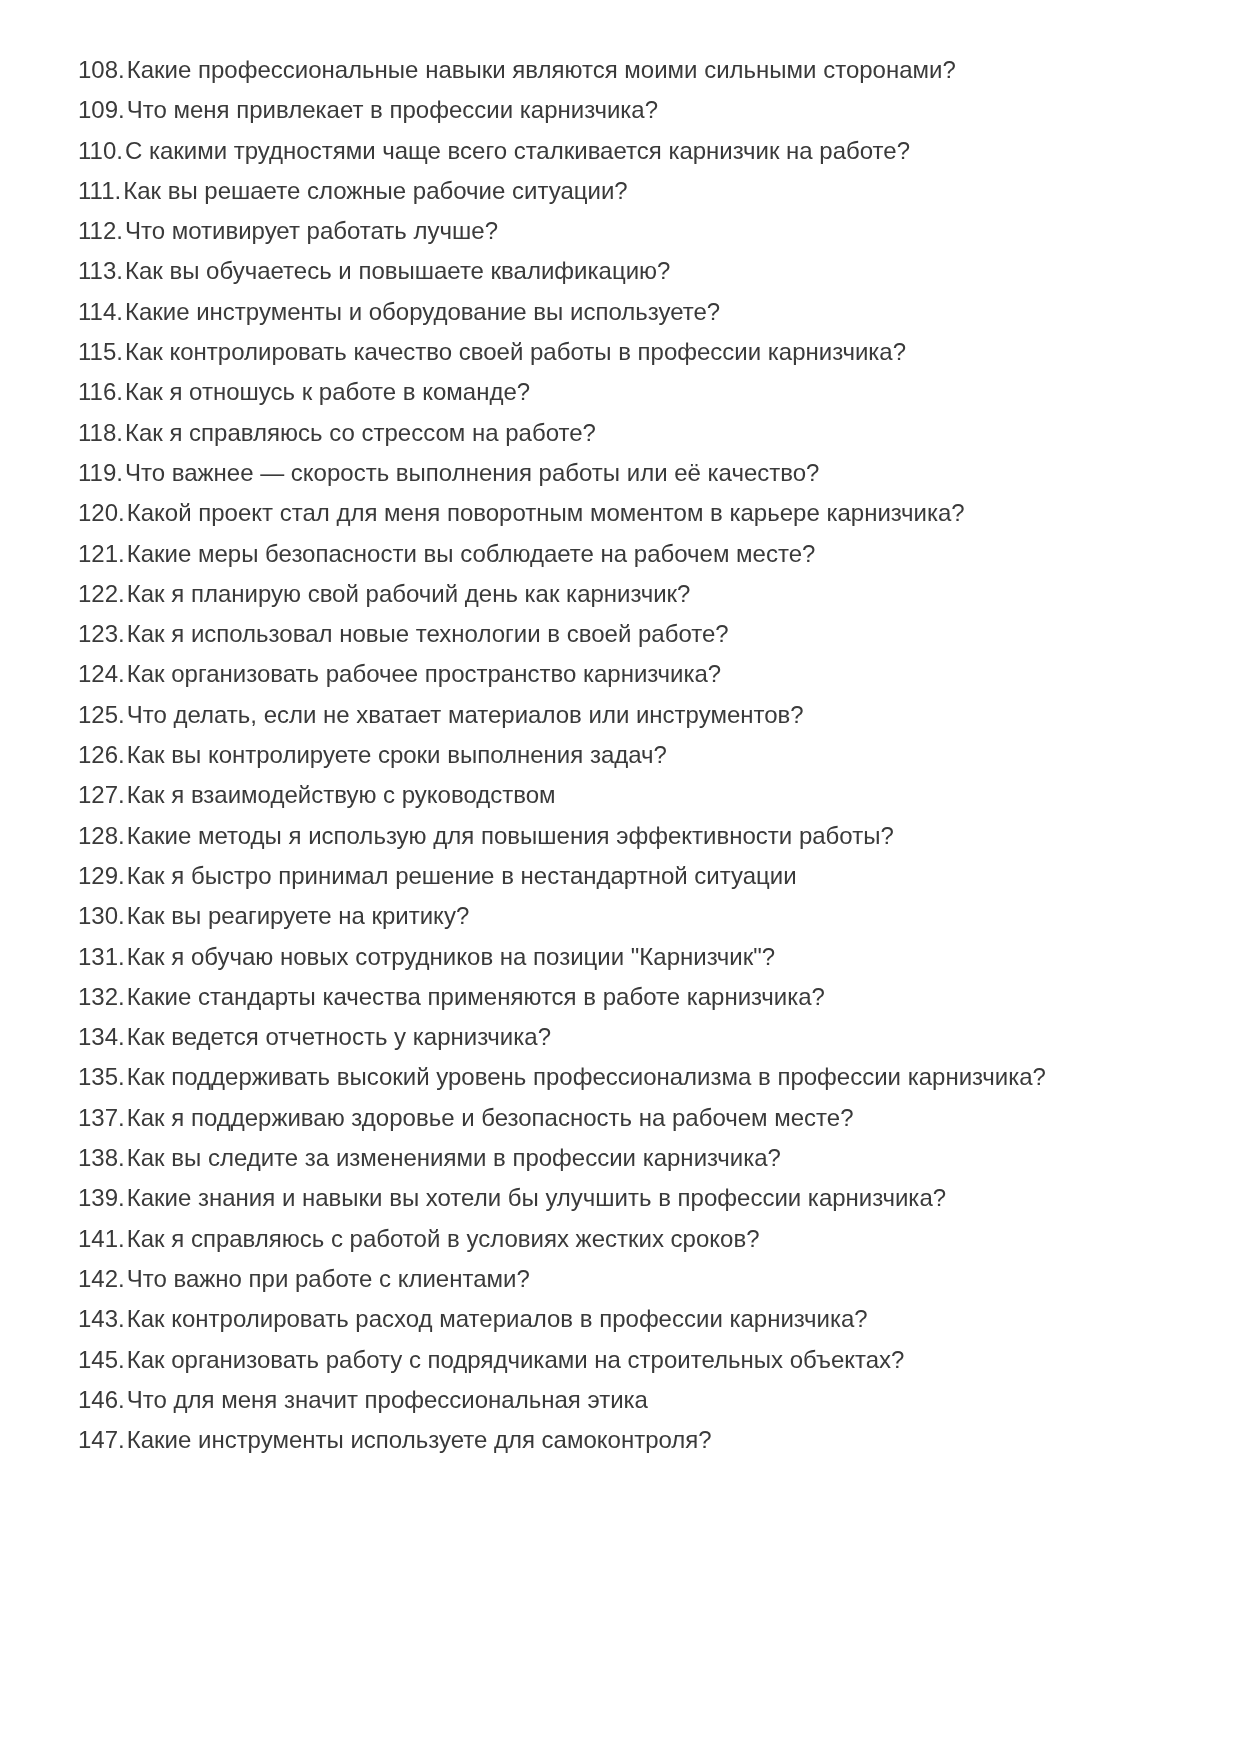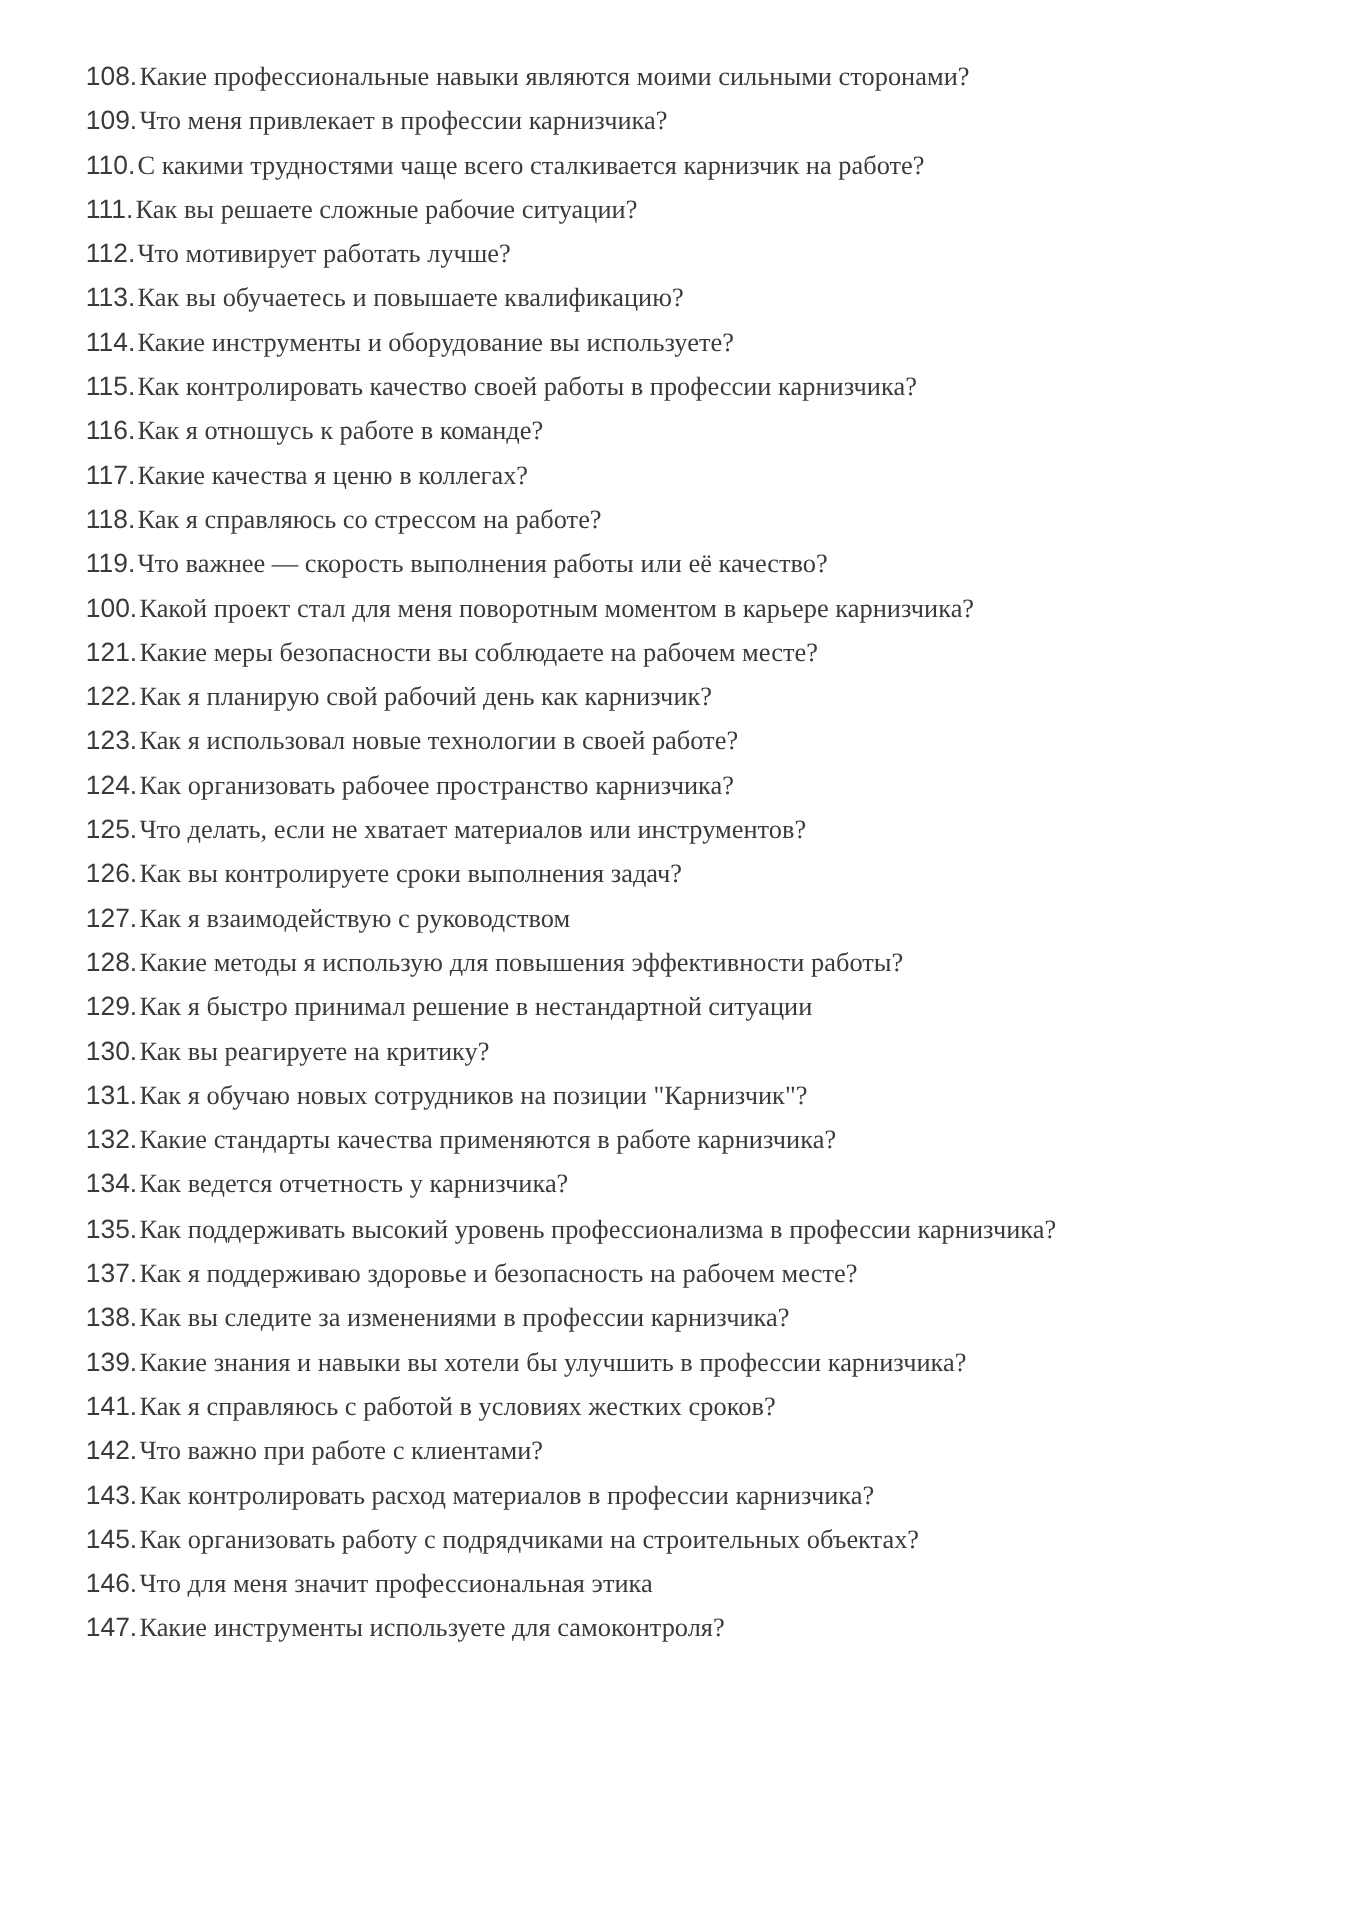--- a/index.html
+++ b/index.html
@@ -34,41 +34,39 @@
     color: #3a3a3a;
     white-space: nowrap;
     font-weight: 400;
   }
   .q-num {
     display: inline-block;
     margin-right: 2px;
   }
   .q-text {
     display: inline;
-    font-family: Liberation Serif, serif;
   }
 </style>
 </head>
 <body>
 
 <div class="page">
   <div class="question-list">
       <p class="question-line"><span class="q-num">108.</span><span class="q-text">Какие профессиональные навыки являются моими сильными сторонами?</span></p>
       <p class="question-line"><span class="q-num">109.</span><span class="q-text">Что меня привлекает в профессии карнизчика?</span></p>
       <p class="question-line"><span class="q-num">110.</span><span class="q-text">С какими трудностями чаще всего сталкивается карнизчик на работе?</span></p>
       <p class="question-line"><span class="q-num">111.</span><span class="q-text">Как вы решаете сложные рабочие ситуации?</span></p>
       <p class="question-line"><span class="q-num">112.</span><span class="q-text">Что мотивирует работать лучше?</span></p>
       <p class="question-line"><span class="q-num">113.</span><span class="q-text">Как вы обучаетесь и повышаете квалификацию?</span></p>
       <p class="question-line"><span class="q-num">114.</span><span class="q-text">Какие инструменты и оборудование вы используете?</span></p>
       <p class="question-line"><span class="q-num">115.</span><span class="q-text">Как контролировать качество своей работы в профессии карнизчика?</span></p>
       <p class="question-line"><span class="q-num">116.</span><span class="q-text">Как я отношусь к работе в команде?</span></p>
-      <p class="question-line"><span class="q-num">117.</span><span class="q-text">Какие качества я ценю в коллегах?</span></p>
       <p class="question-line"><span class="q-num">118.</span><span class="q-text">Как я справляюсь со стрессом на работе?</span></p>
       <p class="question-line"><span class="q-num">119.</span><span class="q-text">Что важнее — скорость выполнения работы или её качество?</span></p>
-      <p class="question-line"><span class="q-num">100.</span><span class="q-text">Какой проект стал для меня поворотным моментом в карьере карнизчика?</span></p>
+      <p class="question-line"><span class="q-num">120.</span><span class="q-text">Какой проект стал для меня поворотным моментом в карьере карнизчика?</span></p>
       <p class="question-line"><span class="q-num">121.</span><span class="q-text">Какие меры безопасности вы соблюдаете на рабочем месте?</span></p>
       <p class="question-line"><span class="q-num">122.</span><span class="q-text">Как я планирую свой рабочий день как карнизчик?</span></p>
       <p class="question-line"><span class="q-num">123.</span><span class="q-text">Как я использовал новые технологии в своей работе?</span></p>
       <p class="question-line"><span class="q-num">124.</span><span class="q-text">Как организовать рабочее пространство карнизчика?</span></p>
       <p class="question-line"><span class="q-num">125.</span><span class="q-text">Что делать, если не хватает материалов или инструментов?</span></p>
       <p class="question-line"><span class="q-num">126.</span><span class="q-text">Как вы контролируете сроки выполнения задач?</span></p>
       <p class="question-line"><span class="q-num">127.</span><span class="q-text">Как я взаимодействую с руководством</span></p>
       <p class="question-line"><span class="q-num">128.</span><span class="q-text">Какие методы я использую для повышения эффективности работы?</span></p>
       <p class="question-line"><span class="q-num">129.</span><span class="q-text">Как я быстро принимал решение в нестандартной ситуации</span></p>
       <p class="question-line"><span class="q-num">130.</span><span class="q-text">Как вы реагируете на критику?</span></p>

